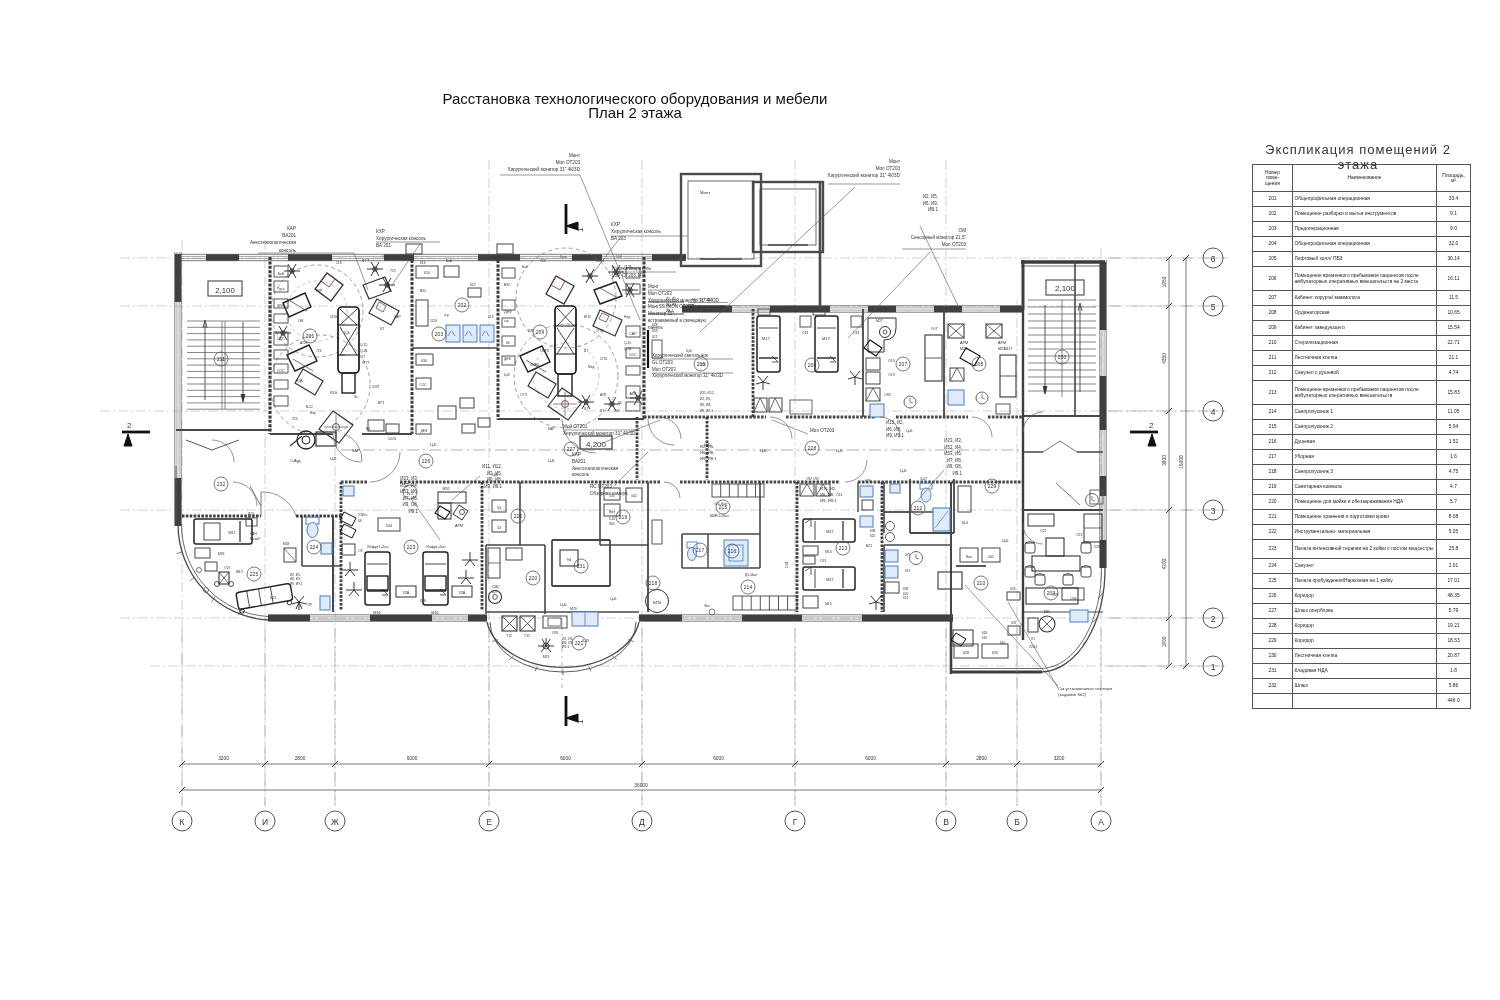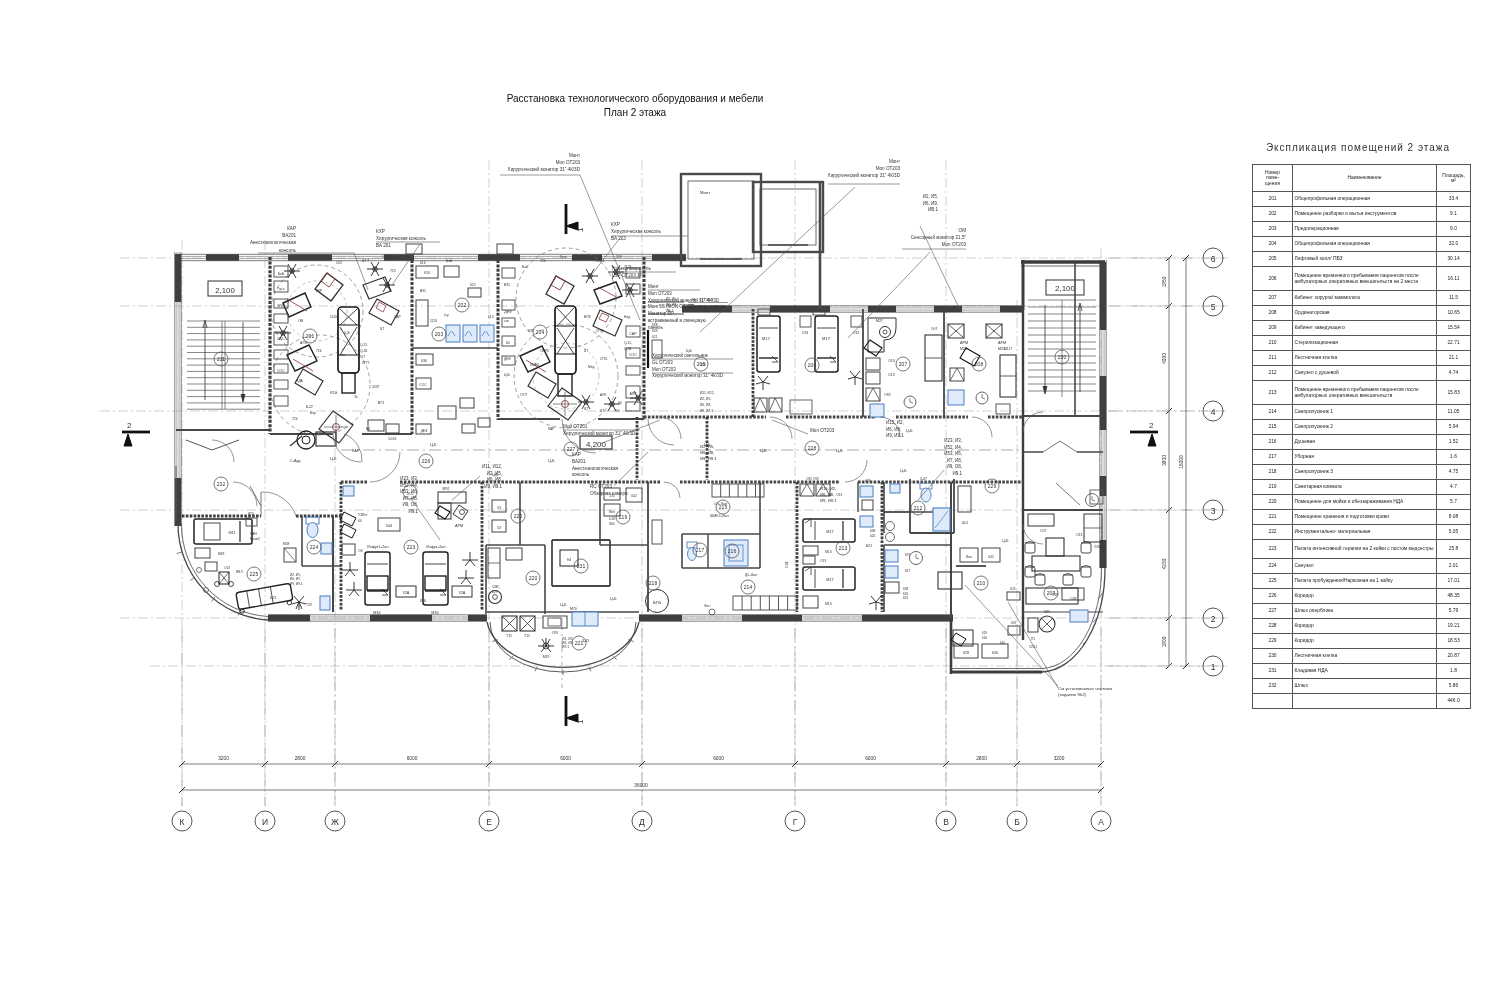--- a/index.html
+++ b/index.html
@@ -1,24 +1,24 @@
 <!DOCTYPE html>
 <html><head>
 <meta charset="utf-8">
 <style>
 html,body{margin:0;padding:0;background:#fff;width:1500px;height:1000px;overflow:hidden;}
 body{font-family:"Liberation Sans",sans-serif;color:#222;}
 #page{position:relative;width:1500px;height:1000px;background:#ffffff;}
-#title{position:absolute;left:400px;top:92px;width:470px;text-align:center;font-size:10px;color:#111;line-height:14px;}
+#title{position:absolute;left:400px;top:92px;width:470px;text-align:center;font-size:15px;color:#111;line-height:14px;}
 .tbl{position:absolute;left:1252px;top:164px;width:212px;border-collapse:collapse;table-layout:fixed;}
 .tbl td{border:0.7px solid #555;font-size:4.9px;color:#222;padding:0 1.5px;overflow:hidden;line-height:5.4px;vertical-align:middle;}
 .tbl td.n{text-align:center;width:36px;}
 .tbl td.a{text-align:center;width:30px;}
 .tbl td.m{width:140px;}
-#tcap{position:absolute;left:1252px;top:142px;width:212px;text-align:center;font-size:10px;color:#333;letter-spacing:1px;}
+#tcap{position:absolute;left:1252px;top:142px;width:212px;text-align:center;font-size:13px;color:#333;letter-spacing:1px;}
 svg text{fill:#333;stroke:none;}
 </style>
 </head>
 <body>
 <div id="page">
 
 <div id="title">Расстановка технологического оборудования и мебели<br>План 2 этажа</div>
 
 <div id="tcap">Экспликация  помещений 2 этажа</div>
 

